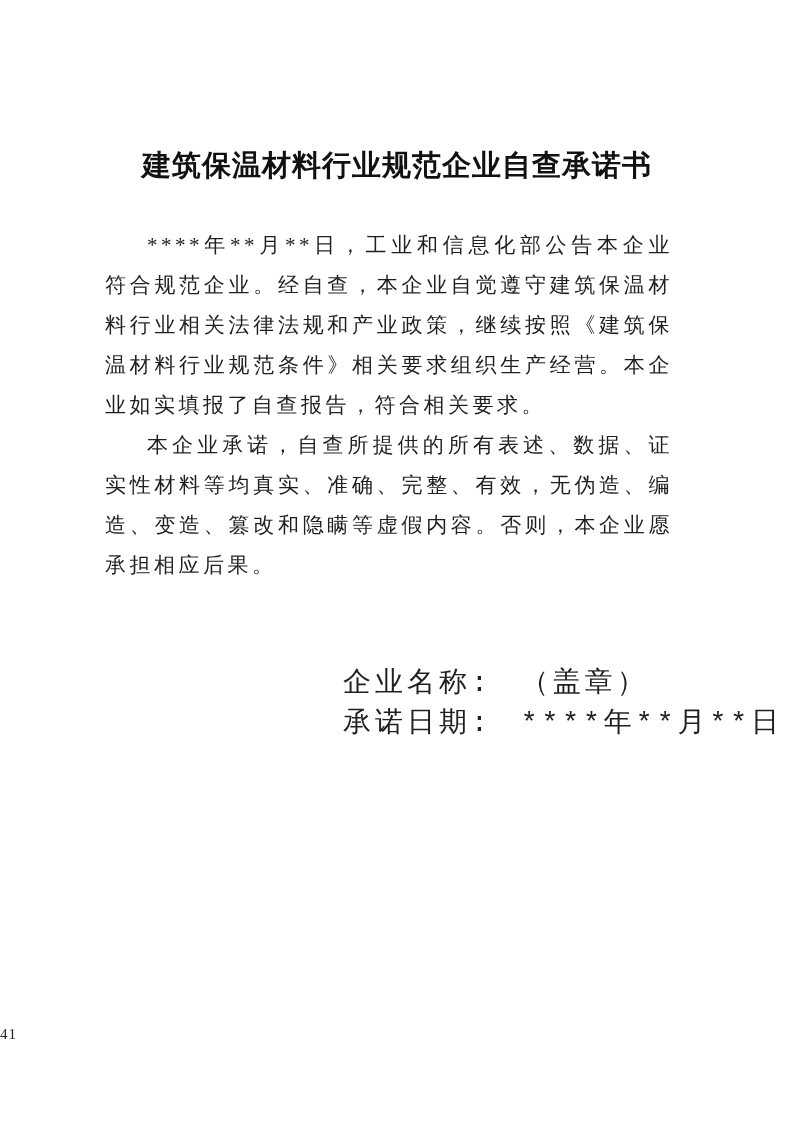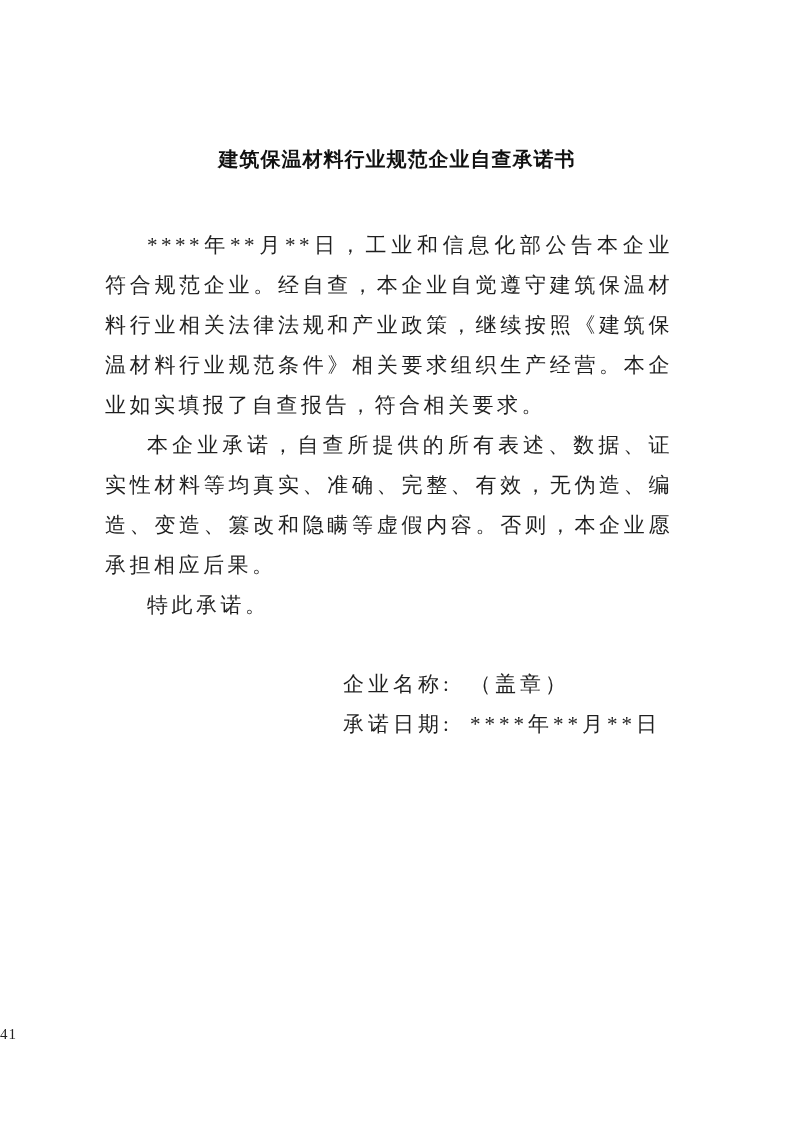--- a/index.html
+++ b/index.html
@@ -19,21 +19,21 @@
     overflow: hidden;
     color: #1f1f1f;
   }
 
   .doc-title {
     position: absolute;
     top: 146px;
     left: 0;
     width: 794px;
     text-align: center;
-    font-size: 20px;
+    font-size: 29px;
     font-weight: bold;
     letter-spacing: 1px;
     color: #111111;
     white-space: nowrap;
   }
 
   .doc-body {
     position: absolute;
     top: 225px;
     left: 105px;
@@ -48,25 +48,26 @@
 
   .doc-body p {
     text-indent: 2em;
     margin: 0;
   }
 
   .signature-block {
     position: absolute;
     top: 664px;
     left: 343px;
-    font-size: 21px;
+    font-size: 28px;
     line-height: 40px;
     letter-spacing: 4px;
     color: #1f1f1f;
     white-space: nowrap;
+    font-family: Liberation Mono, monospace;
   }
 
   .sig-line .sig-value {
     margin-left: 8px;
   }
 
   .page-number {
     position: absolute;
     top: 1026px;
     left: 0;
@@ -79,21 +80,20 @@
 </head>
 <body>
 
 <div class="page">
 
   <h1 class="doc-title">建筑保温材料行业规范企业自查承诺书</h1>
 
   <div class="doc-body">
     <p>****年**月**日，工业和信息化部公告本企业符合规范企业。经自查，本企业自觉遵守建筑保温材料行业相关法律法规和产业政策，继续按照《建筑保温材料行业规范条件》相关要求组织生产经营。本企业如实填报了自查报告，符合相关要求。</p>
     <p>本企业承诺，自查所提供的所有表述、数据、证实性材料等均真实、准确、完整、有效，无伪造、编造、变造、篡改和隐瞒等虚假内容。否则，本企业愿承担相应后果。</p>
-    <p>特此承诺。</p>
   </div>
 
   <div class="signature-block">
     <div class="sig-line">
       <span class="sig-label">企业名称:</span>
       <span class="sig-value">（盖章）</span>
     </div>
     <div class="sig-line">
       <span class="sig-label">承诺日期:</span>
       <span class="sig-value">****年**月**日</span>

